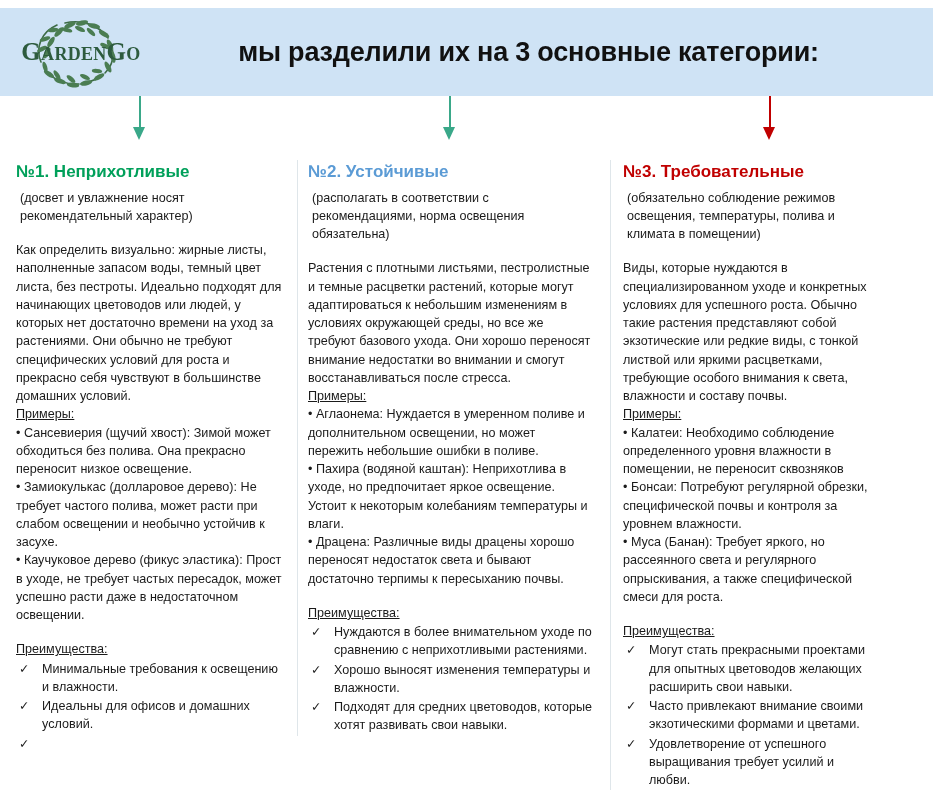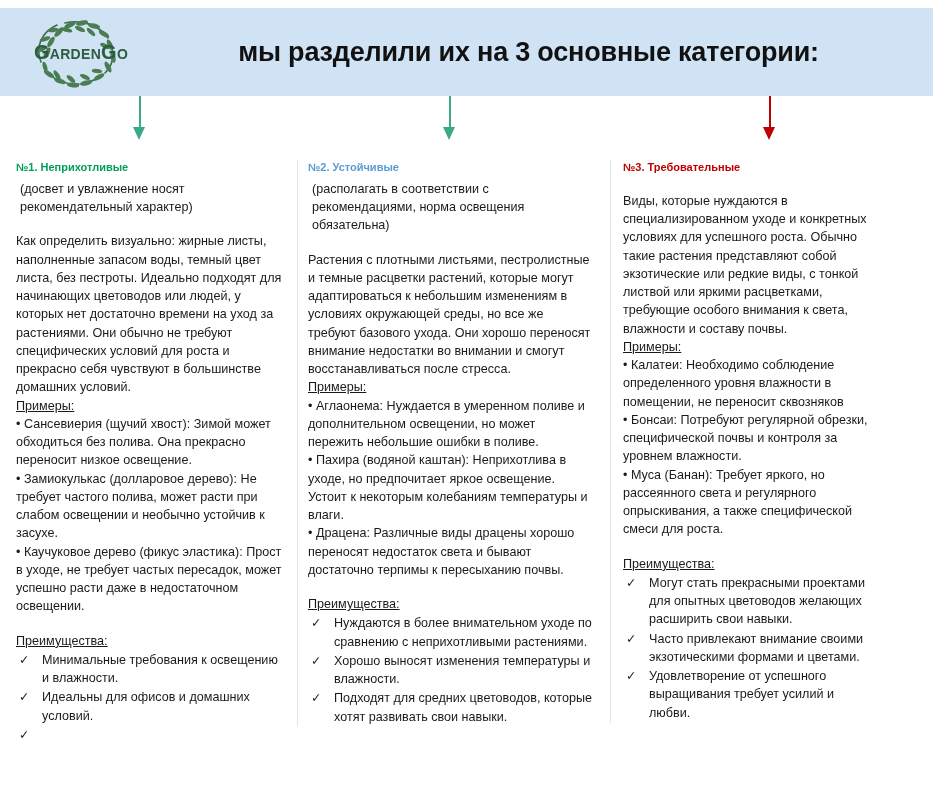--- a/index.html
+++ b/index.html
@@ -37,24 +37,24 @@
     justify-content: center;
   }
   .logo svg { display: block; }
   .logo-text {
     position: absolute;
     left: 12px;
     right: 0;
     top: 50%;
     transform: translateY(-50%);
     text-align: center;
-    font-family: Liberation Sans, sans-serif;
+    font-family: Liberation Serif, serif;
     font-variant: small-caps;
     font-weight: bold;
-    font-size: 20px;
+    font-size: 25px;
     letter-spacing: 0.3px;
     color: #2d5b3e;
   }
   .header-title {
     flex: 1 1 auto;
     text-align: center;
     font-size: 27px;
     font-weight: 600;
     line-height: 1.28;
     color: #111111;
@@ -105,21 +105,21 @@
     box-sizing: border-box;
     font-size: 12.6px;
     line-height: 1.45;
   }
   .col-1 { width: 297px; padding: 0 14px 0 16px; }
   .col-2 { width: 313px; padding: 0 16px 0 10px; border-left: 1px solid #dfe6ea; }
   .col-3 { width: 273px; padding: 0 14px 0 12px; border-left: 1px solid #dfe6ea; }
 
   .col-title {
     font-weight: bold;
-    font-size: 11px;
+    font-size: 17px;
     margin: 0 0 1px 0;
   }
   .col-1 .col-title { color: #00a05a; }
   .col-2 .col-title { color: #5b9bd5; }
   .col-3 .col-title { color: #c00000; }
 
   .col-sub { margin: 4px; }
   .col-body { margin: 16px 0 0 0; }
 
   .sec-label {
@@ -247,20 +247,21 @@
     <p class="adv-label">Преимущества:</p>
     <ul class="checks">
       <li><span class="tick">✓</span><span>Нуждаются в более внимательном уходе по сравнению с неприхотливыми растениями.</span></li>
       <li><span class="tick">✓</span><span>Хорошо выносят изменения температуры и влажности.</span></li>
       <li><span class="tick">✓</span><span>Подходят для средних цветоводов, которые хотят развивать свои навыки.</span></li>
     </ul>
   </div>
 
   <div class="col col-3">
     <p class="col-title" style="color: rgb(192, 0, 0);">№3. Требовательные</p>
+    <p class="col-sub">(обязательно соблюдение режимов освещения, температуры, полива и климата в помещении)</p>
     <p class="col-body">Виды, которые нуждаются в специализированном уходе и конкретных условиях для успешного роста. Обычно такие растения представляют собой экзотические или редкие виды, с тонкой листвой или яркими расцветками, требующие особого внимания к света, влажности и составу почвы.</p>
     <p class="sec-label">Примеры:</p>
     <ul class="bullets">
       <li>Калатеи: Необходимо соблюдение определенного уровня влажности в помещении, не переносит сквозняков</li>
       <li>Бонсаи: Потребуют регулярной обрезки, специфической почвы и контроля за уровнем влажности.</li>
       <li>Муса (Банан): Требует яркого, но рассеянного света и регулярного опрыскивания, а также специфической смеси для роста.</li>
     </ul>
     <p class="adv-label">Преимущества:</p>
     <ul class="checks">
       <li><span class="tick">✓</span><span>Могут стать прекрасными проектами для опытных цветоводов желающих расширить свои навыки.</span></li>

